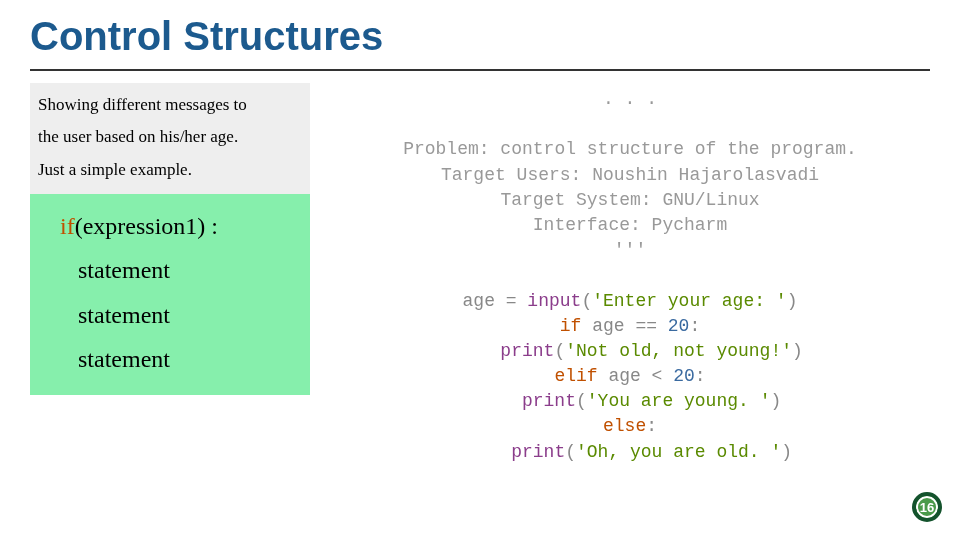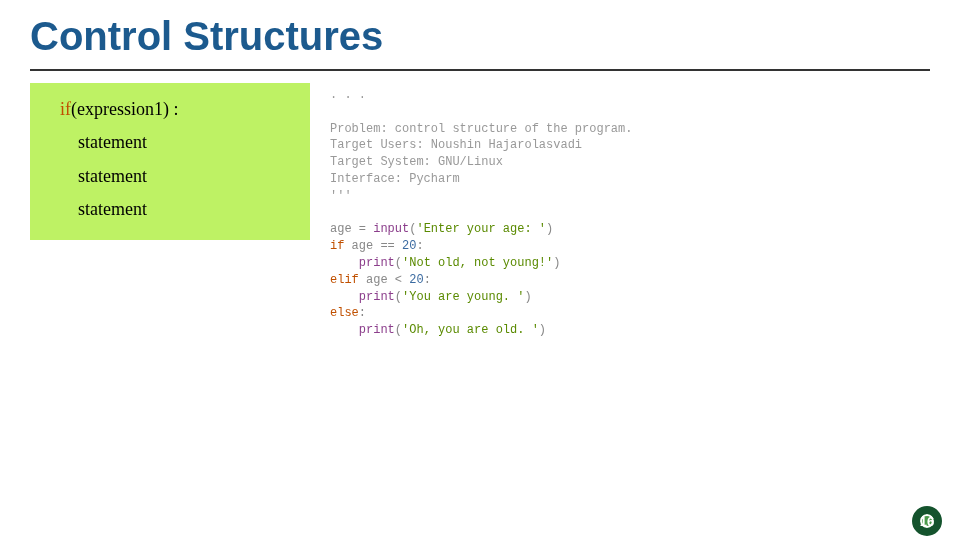--- a/index.html
+++ b/index.html
@@ -36,70 +36,76 @@
     flex: 1;
   }
   .desc {
     background: #eeeeee;
     padding: 6px 8px 8px 8px;
     font-size: 17px;
     line-height: 1.9;
     color: #000;
   }
   .syntax {
-    background: #bef264;
+    background: #86efac;
     padding: 10px 8px 14px 8px;
-    font-size: 18px;
+    font-size: 24px;
     line-height: 1.85;
     font-family: Liberation Serif, serif;
   }
   .kw { color: #c05000; }
   .indent1 { padding-left: 22px; }
   .indent2 { padding-left: 40px; }
   .code {
     font-family: Consolas, 'Courier New', monospace;
-    font-size: 12px;
+    font-size: 18px;
     line-height: 1.4;
     white-space: pre;
     color: #888;
     padding-top: 4px;
+    text-align: center;
   }
   .c-orange { color: #c05000; }
   .c-purple { color: #8b3d8b; }
   .c-green  { color: #5a8a00; }
   .c-blue   { color: #3a6aa0; }
   .c-gray   { color: #999; }
   .pagenum {
     position: absolute;
     right: 18px;
-    bottom: 4px;
+    bottom: 18px;
     width: 30px;
     height: 30px;
     border-radius: 50%;
     background: #4a9a4a;
-    border: 8px solid #14532d;
+    border: 4px solid #14532d;
     box-shadow: inset 0 0 0 2px #fff;
     color: #fff;
     font-family: Arial, sans-serif;
     font-size: 13px;
     font-weight: bold;
     display: flex;
     align-items: center;
     justify-content: center;
   }
 </style>
 </head>
 <body>
 
 <h1 class="title">Control Structures</h1>
 <hr class="rule">
 
 <div class="cols">
 
   <div class="left">
+    <div class="desc">
+      <div>Showing different messages to</div>
+      <div>the user based on his/her age.</div>
+      <div>Just a simple example.</div>
+    </div>
     <div class="syntax">
       <div class="indent1"><span class="kw">if</span><span>(expression1) :</span></div>
       <div class="indent2">statement</div>
       <div class="indent2">statement</div>
       <div class="indent2">statement</div>
     </div>
   </div>
 
   <div class="right">
     <div class="code"><span class="c-gray">. . .</span>

